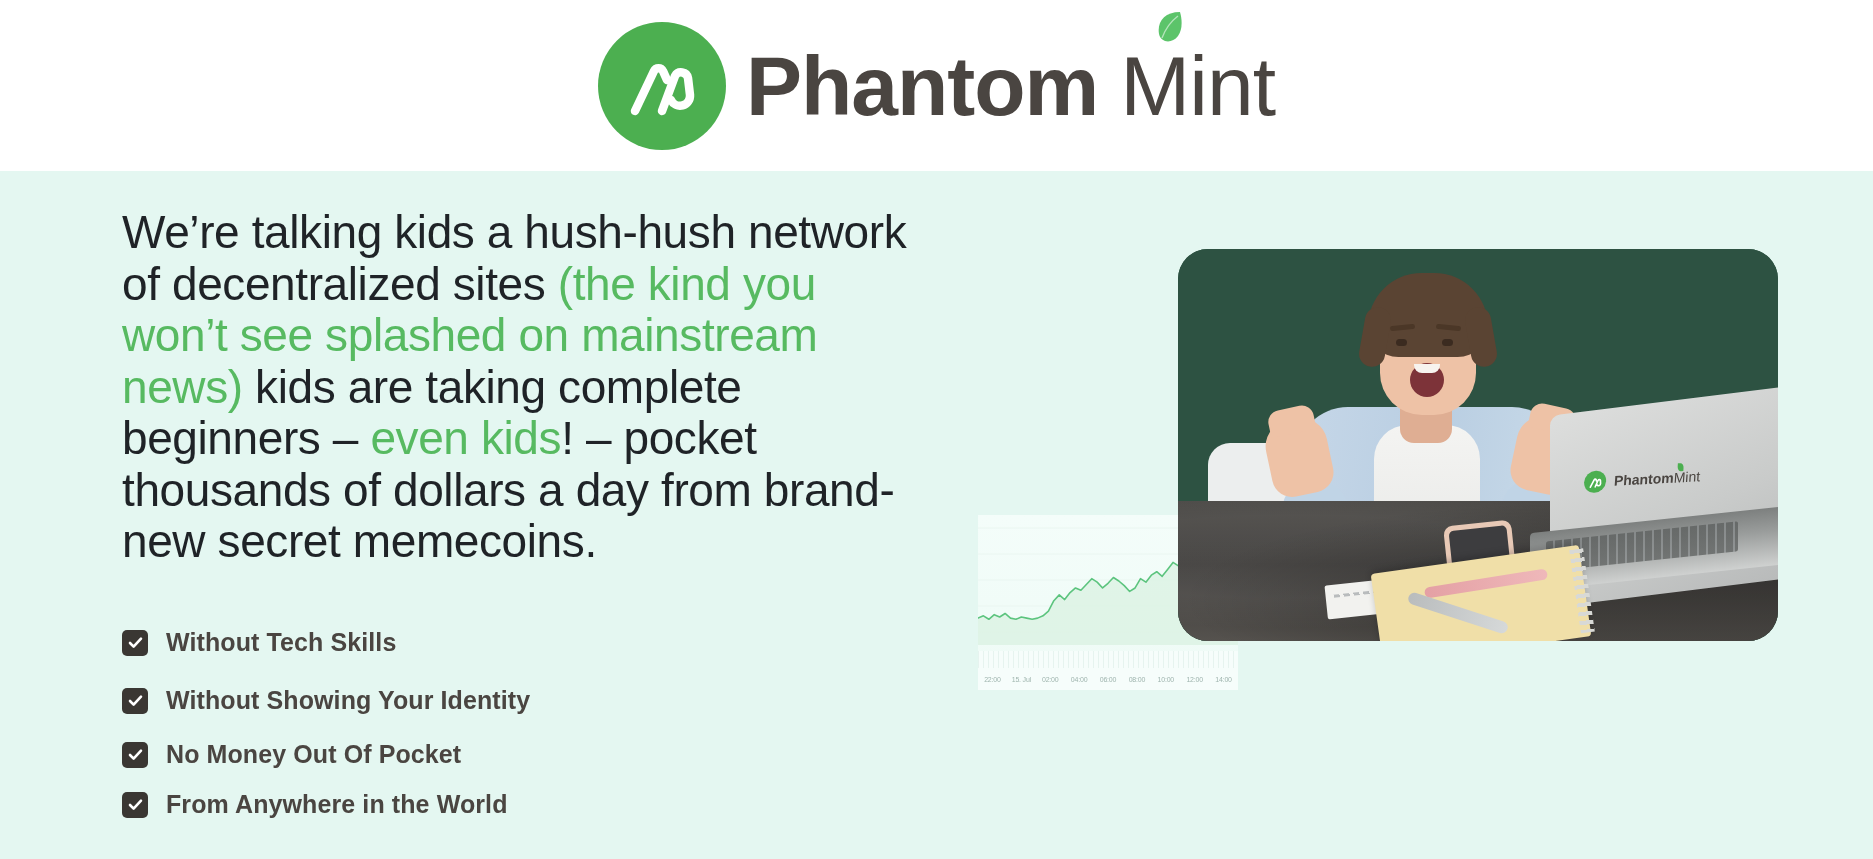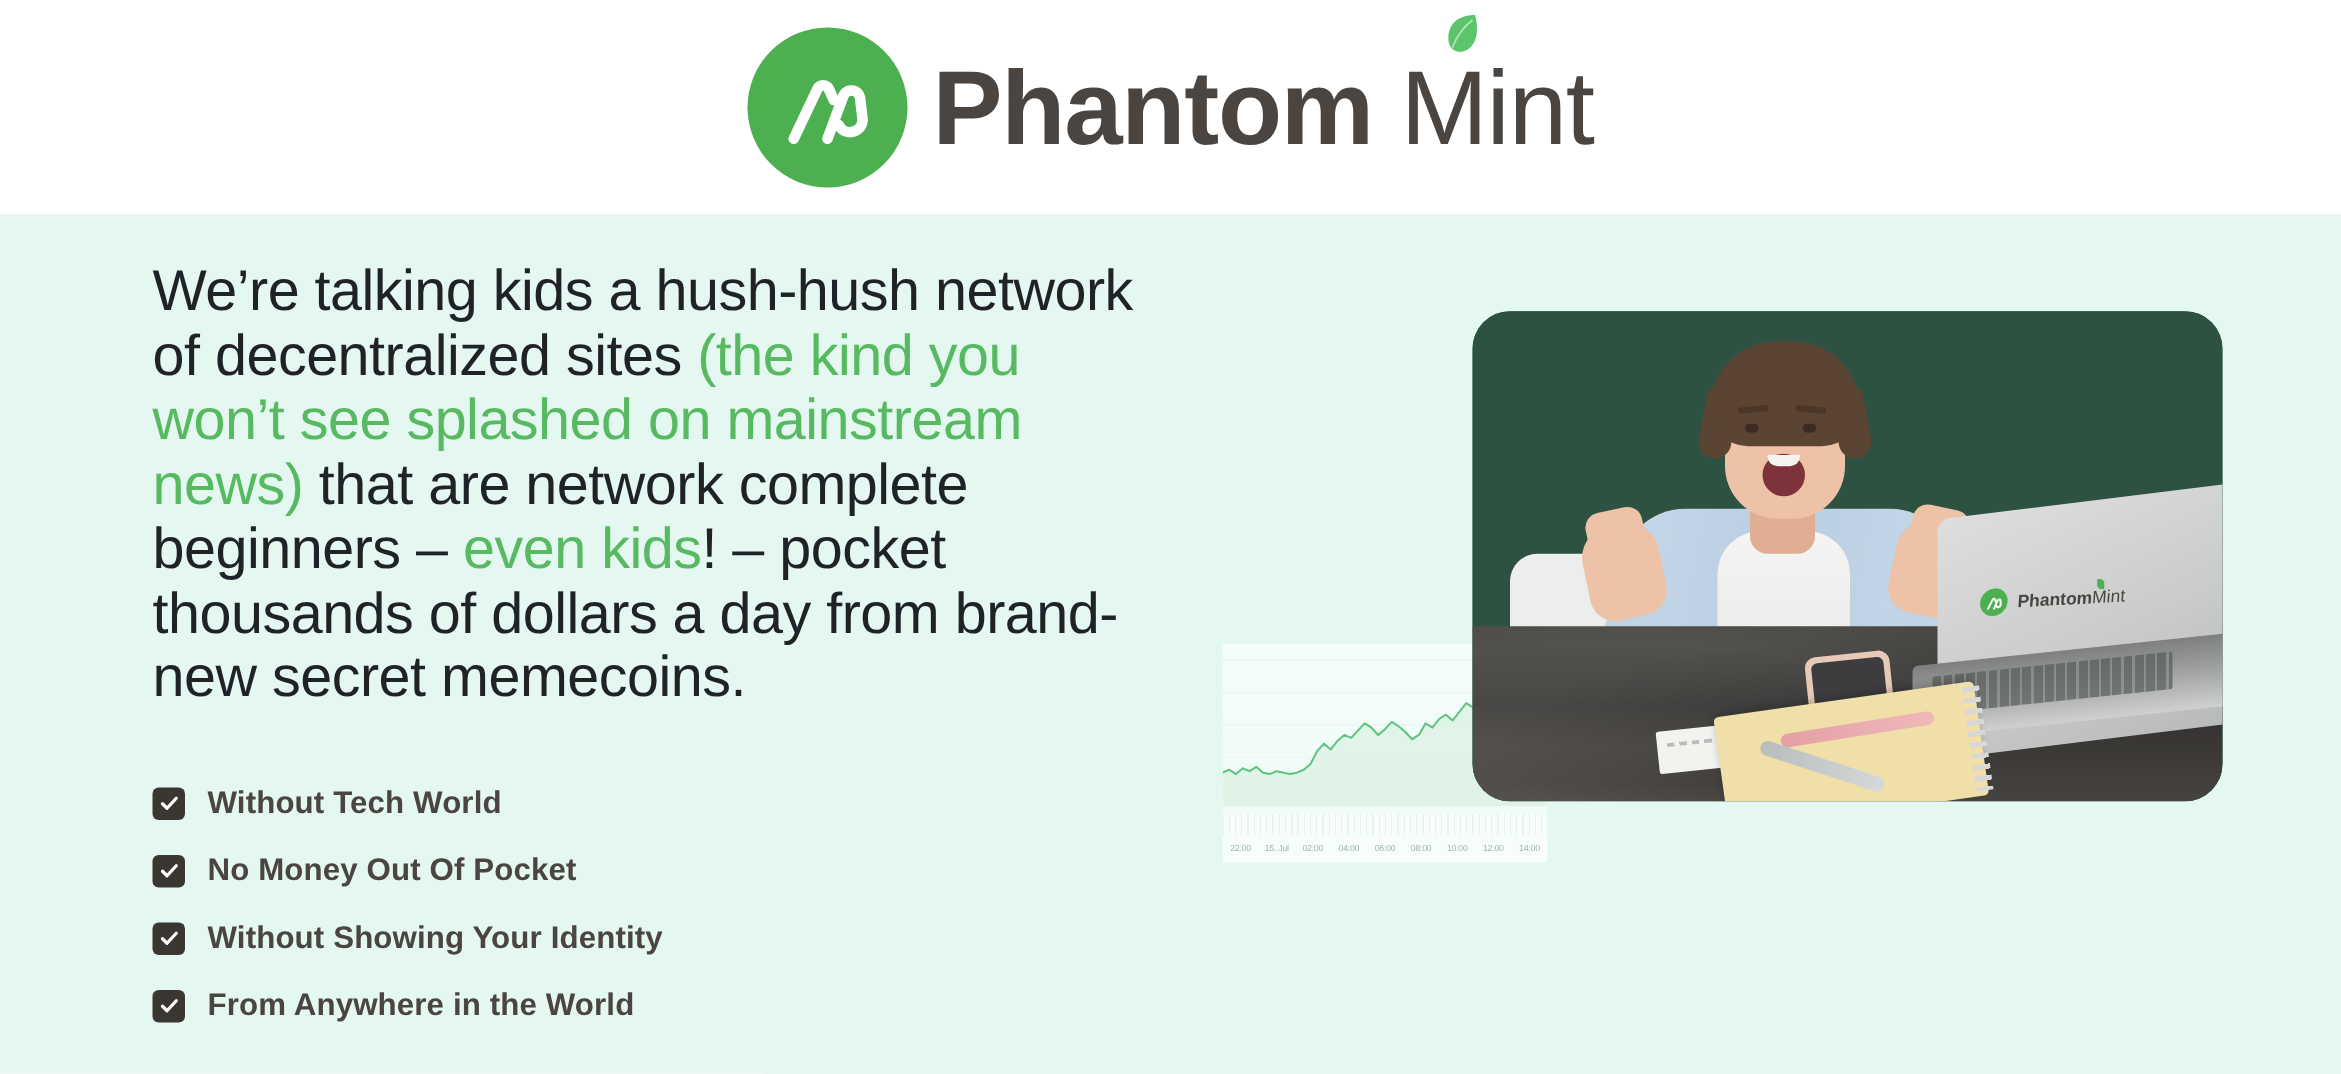--- a/index.html
+++ b/index.html
@@ -361,46 +361,46 @@
           </svg>
         </span>
       </span>
     </div>
   </div>
 
   <div class="hero">
 
     <div class="left-col">
 
-      <h1 class="headline"><span>We’re talking kids a hush-hush network of decentralized sites </span><span class="accent">(the kind you won’t see splashed on mainstream news)</span><span> that are network complete beginners – </span><span class="accent">even kids</span><span>! – pocket thousands of dollars a day from brand-new secret memecoins.</span></h1>
+      <h1 class="headline"><span>We’re talking kids a hush-hush network of decentralized sites </span><span class="accent">(the kind you won’t see splashed on mainstream news)</span><span> kids are taking complete beginners – </span><span class="accent">even kids</span><span>! – pocket thousands of dollars a day from brand-new secret memecoins.</span></h1>
 
       <ul class="checklist">
         <li class="check-item">
           <span class="checkbox">
             <svg width="17" height="17" viewBox="0 0 17 17" aria-hidden="true">
               <path d="M3 9 L6.6 12.6 L14 4.6" fill="none" stroke="#ffffff" stroke-width="2.6" stroke-linecap="round" stroke-linejoin="round"></path>
             </svg>
           </span>
-          <span class="check-label">Without Tech World</span>
+          <span class="check-label">Without Tech Skills</span>
+        </li>
+        <li class="check-item">
+          <span class="checkbox">
+            <svg width="17" height="17" viewBox="0 0 17 17" aria-hidden="true">
+              <path d="M3 9 L6.6 12.6 L14 4.6" fill="none" stroke="#ffffff" stroke-width="2.6" stroke-linecap="round" stroke-linejoin="round"></path>
+            </svg>
+          </span>
+          <span class="check-label">Without Showing Your Identity</span>
         </li>
         <li class="check-item tight">
           <span class="checkbox">
             <svg width="17" height="17" viewBox="0 0 17 17" aria-hidden="true">
               <path d="M3 9 L6.6 12.6 L14 4.6" fill="none" stroke="#ffffff" stroke-width="2.6" stroke-linecap="round" stroke-linejoin="round"></path>
             </svg>
           </span>
           <span class="check-label">No Money Out Of Pocket</span>
-        </li>
-        <li class="check-item">
-          <span class="checkbox">
-            <svg width="17" height="17" viewBox="0 0 17 17" aria-hidden="true">
-              <path d="M3 9 L6.6 12.6 L14 4.6" fill="none" stroke="#ffffff" stroke-width="2.6" stroke-linecap="round" stroke-linejoin="round"></path>
-            </svg>
-          </span>
-          <span class="check-label">Without Showing Your Identity</span>
         </li>
         <li class="check-item tight">
           <span class="checkbox">
             <svg width="17" height="17" viewBox="0 0 17 17" aria-hidden="true">
               <path d="M3 9 L6.6 12.6 L14 4.6" fill="none" stroke="#ffffff" stroke-width="2.6" stroke-linecap="round" stroke-linejoin="round"></path>
             </svg>
           </span>
           <span class="check-label">From Anywhere in the World</span>
         </li>
       </ul>

